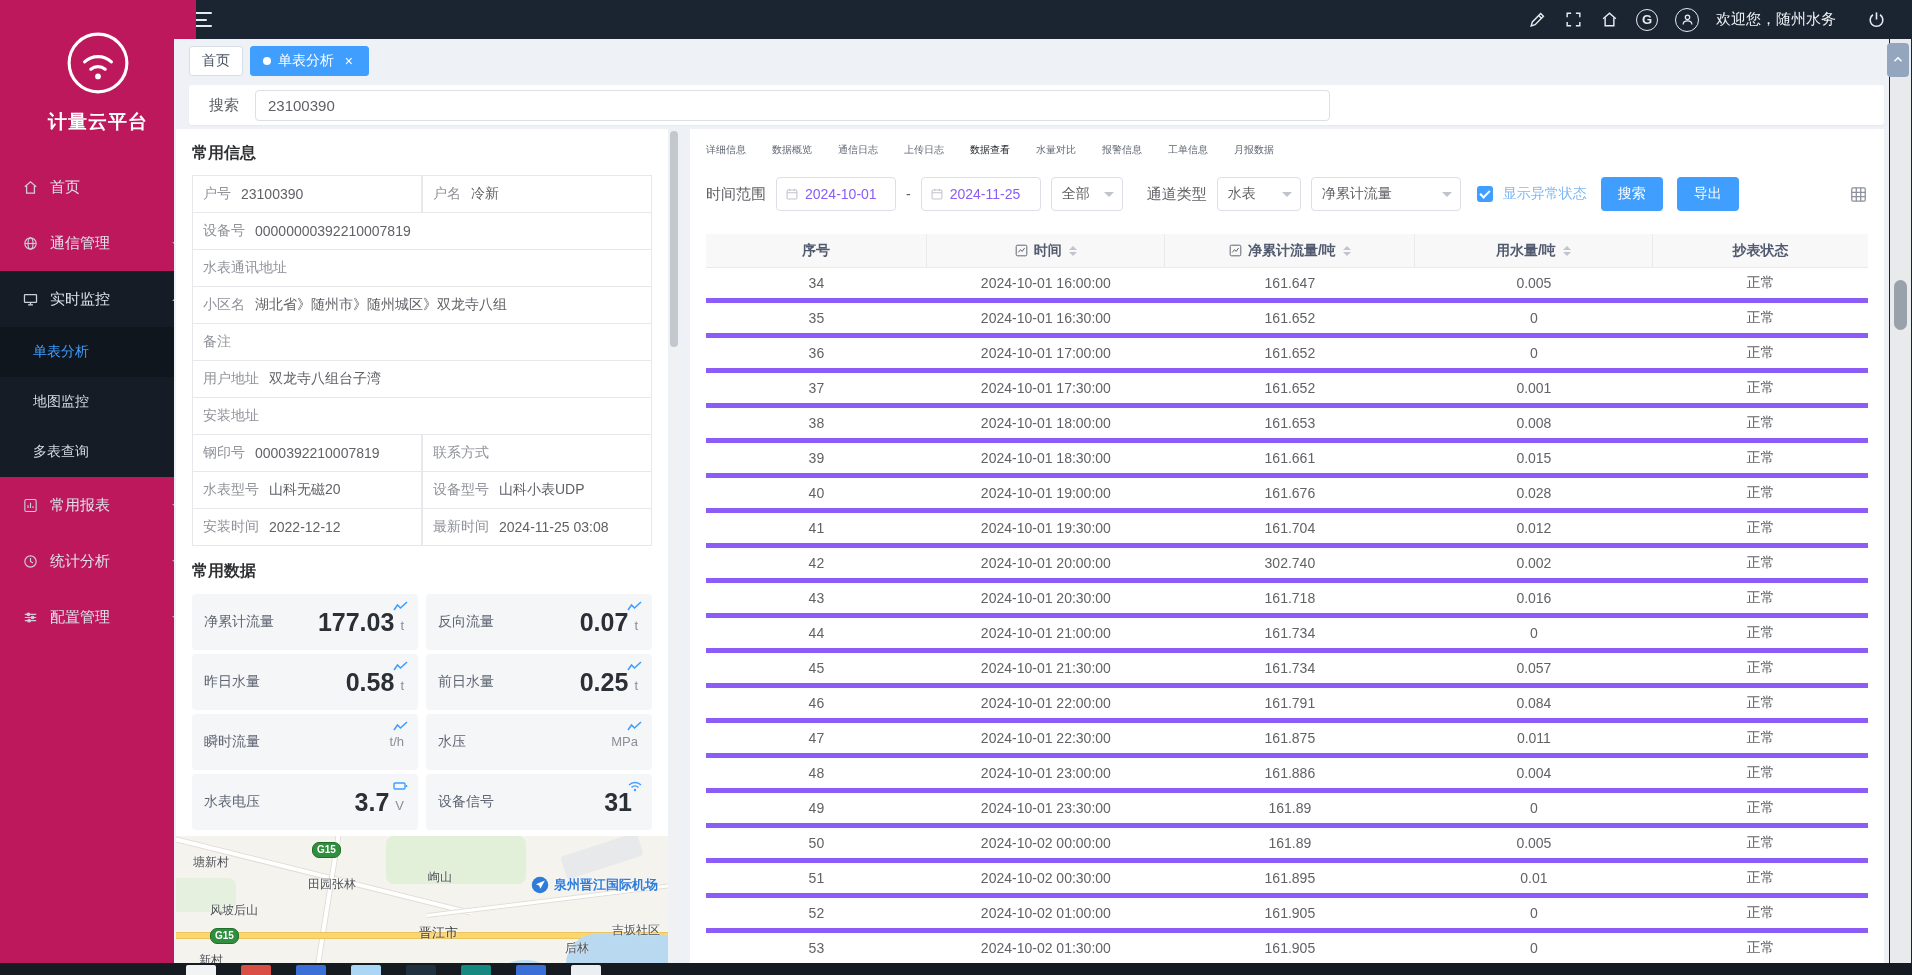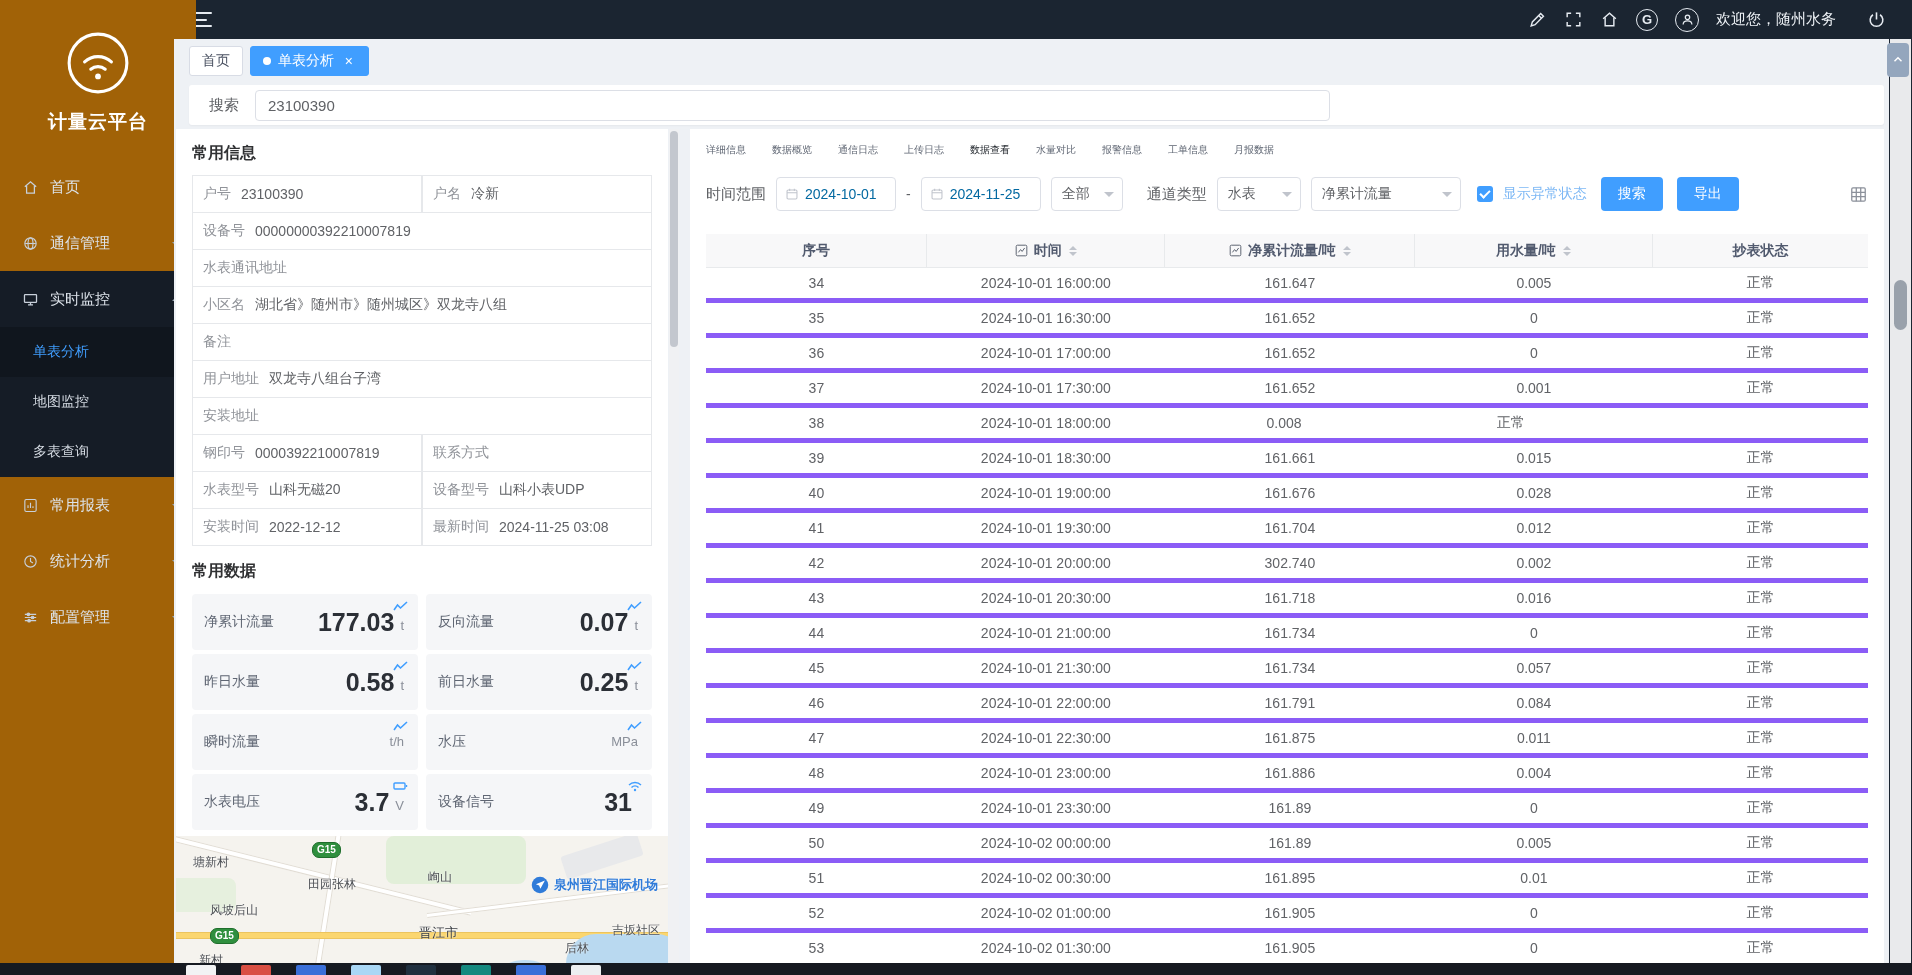--- a/index.html
+++ b/index.html
@@ -14,21 +14,21 @@
   .hamburger i:nth-child(2){ width:75%; }
   .topbar-right { margin-left:auto; display:flex; align-items:center; gap:17px; }
   .tb-icon { width:19px; height:19px; color:#e6ebf1; cursor:pointer; }
   .gbadge { width:22px; height:22px; border:1.5px solid #e6ebf1; border-radius:50%; color:#e6ebf1; font-size:13px; font-weight:bold; display:flex; align-items:center; justify-content:center; cursor:pointer; }
   .avatar { width:24px; height:24px; border:1.5px solid #e6ebf1; border-radius:50%; display:flex; align-items:center; justify-content:center; cursor:pointer; }
   .avatar svg { width:15px; height:15px; color:#e6ebf1; }
   .welcome { color:#eef2f6; font-size:15px; }
   .power { margin-left:14px; }
 
   
-  .sidebar { position:absolute; left:0; top:0; width:196px; bottom:12px; background:#a16207; overflow:hidden; }
+  .sidebar { position:absolute; left:0; top:0; width:196px; bottom:12px; background:#be185d; overflow:hidden; }
   .logo { width:66px; height:66px; margin:30px auto 0; }
   .app-title { margin-top:13px; text-align:center; color:#fff; font-size:19px; font-weight:bold; letter-spacing:1px; }
   nav { margin-top:24px; }
   .nav-item { height:56px; display:flex; align-items:center; padding:0 16px 0 22px; color:#dde3ea; font-size:15px; cursor:pointer; }
   .nav-item .nic { width:17px; height:17px; margin-right:11px; color:#c8d0da; flex:none; }
   .chev { margin-left:auto; width:0; height:0; border:4px solid transparent; }
   .chev.down { border-top-color:#9aa5b1; margin-top:5px; }
   .chev.up { border-bottom-color:#9aa5b1; margin-bottom:5px; }
   .nav-group { background:#151c26; }
   .nav-group .nav-item { background:#151c26; }
@@ -103,21 +103,21 @@
   
   .data-panel { flex:1; margin-left:11px; background:#fff; padding:14px 16px 0; overflow:hidden; position:relative; }
   .dtabs { display:flex; gap:26px; align-items:center; }
   .dtab { font-size:10px; color:#5f6673; cursor:pointer; padding-bottom:2px; }
   .dtab.active { color:#24292f; font-weight:normal; }
 
   .filter-row { margin-top:17px; display:flex; align-items:center; gap:10px; height:36px; }
   .flt-label { font-size:15px; color:#606266; flex:none; }
   .date-input { height:34px; width:120px; border:1px solid #dcdfe6; border-radius:4px; display:flex; align-items:center; gap:6px; padding:0 8px; cursor:pointer; background:#fff; }
   .date-input svg { width:14px; height:14px; color:#c0c4cc; flex:none; }
-  .date-input span { font-size:14px; color:#0369a1; }
+  .date-input span { font-size:14px; color:#8b5cf6; }
   .sep { color:#606266; font-size:14px; }
   .select { height:34px; border:1px solid #dcdfe6; border-radius:4px; display:flex; align-items:center; justify-content:space-between; padding:0 8px 0 10px; cursor:pointer; background:#fff; }
   .select span { font-size:14px; color:#606266; white-space:nowrap; }
   .select .caret { width:0; height:0; border:5px solid transparent; border-top-color:#c0c4cc; margin:5px 0 0 8px; }
   .sel-sm { width:72px; } .sel-md { width:84px; } .sel-lg { width:150px; }
   .checkbox { width:16px; height:16px; background:#409eff; border-radius:3px; position:relative; cursor:pointer; flex:none; margin-left:6px; }
   .checkbox::after { content:""; position:absolute; left:5px; top:2px; width:4px; height:8px; border:2px solid #fff; border-top:0; border-left:0; transform:rotate(45deg); }
   .chk-label { font-size:14px; color:#7db8f5; white-space:nowrap; }
   .btn { height:34px; padding:0 17px; background:#409eff; color:#fff; border:none; border-radius:4px; font-size:14px; cursor:pointer; font-family:inherit; margin-left:4px; }
   .grid-icon { margin-left:auto; width:19px; height:19px; color:#8b909a; cursor:pointer; }
@@ -598,20 +598,21 @@
             <div class="td c0">37</div>
             <div class="td c1">2024-10-01 17:30:00</div>
             <div class="td c2">161.652</div>
             <div class="td c3">0.001</div>
             <div class="td c4">正常</div>
           </div>
 
           <div class="tr">
             <div class="td c0">38</div>
             <div class="td c1">2024-10-01 18:00:00</div>
+            <div class="td c2">161.653</div>
             <div class="td c3">0.008</div>
             <div class="td c4">正常</div>
           </div>
 
           <div class="tr">
             <div class="td c0">39</div>
             <div class="td c1">2024-10-01 18:30:00</div>
             <div class="td c2">161.661</div>
             <div class="td c3">0.015</div>
             <div class="td c4">正常</div>

